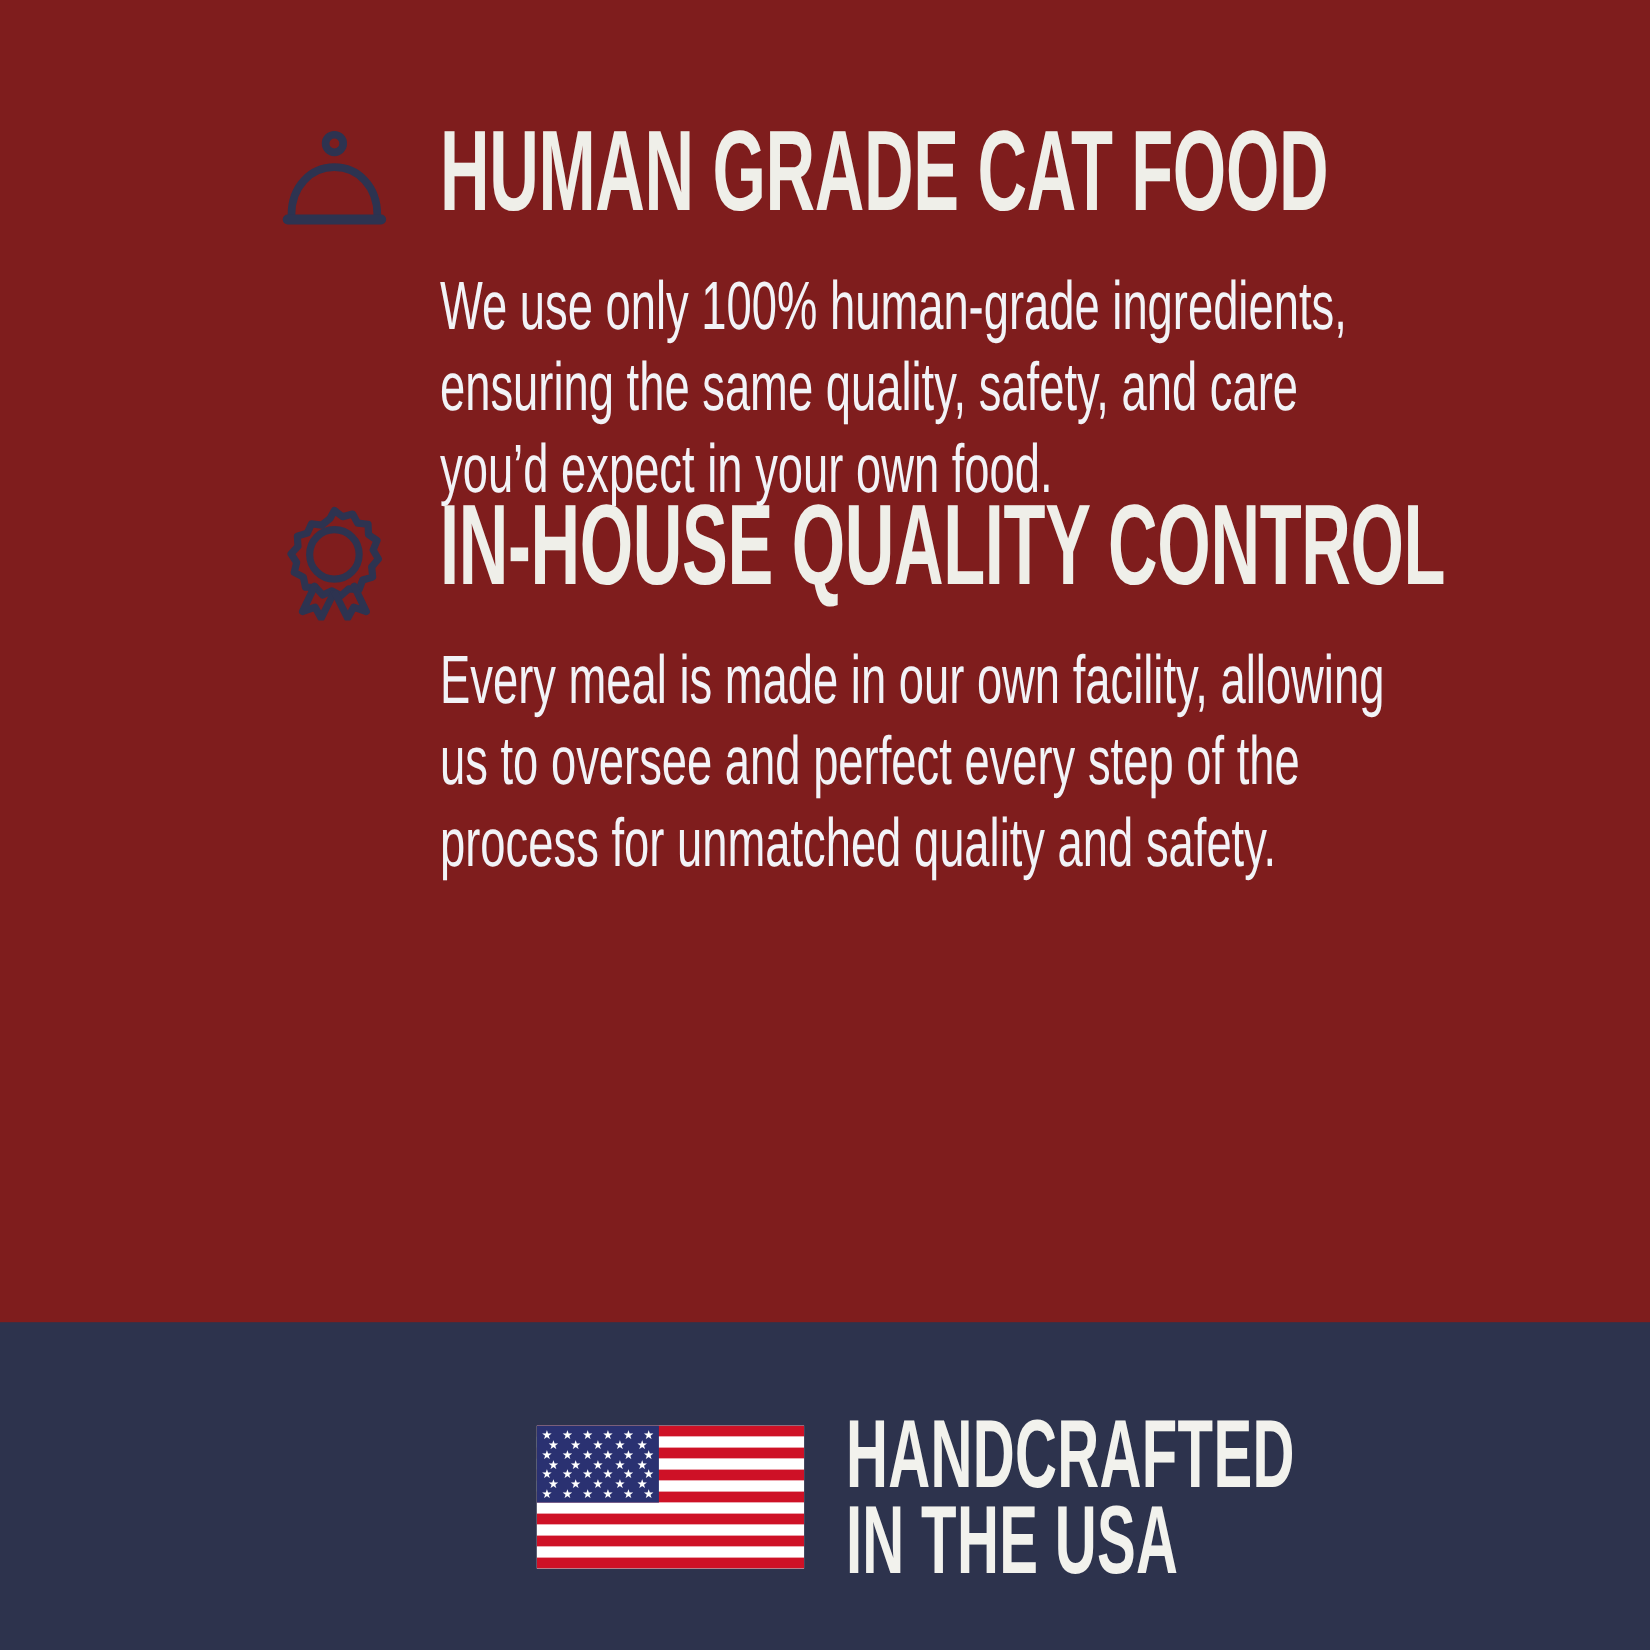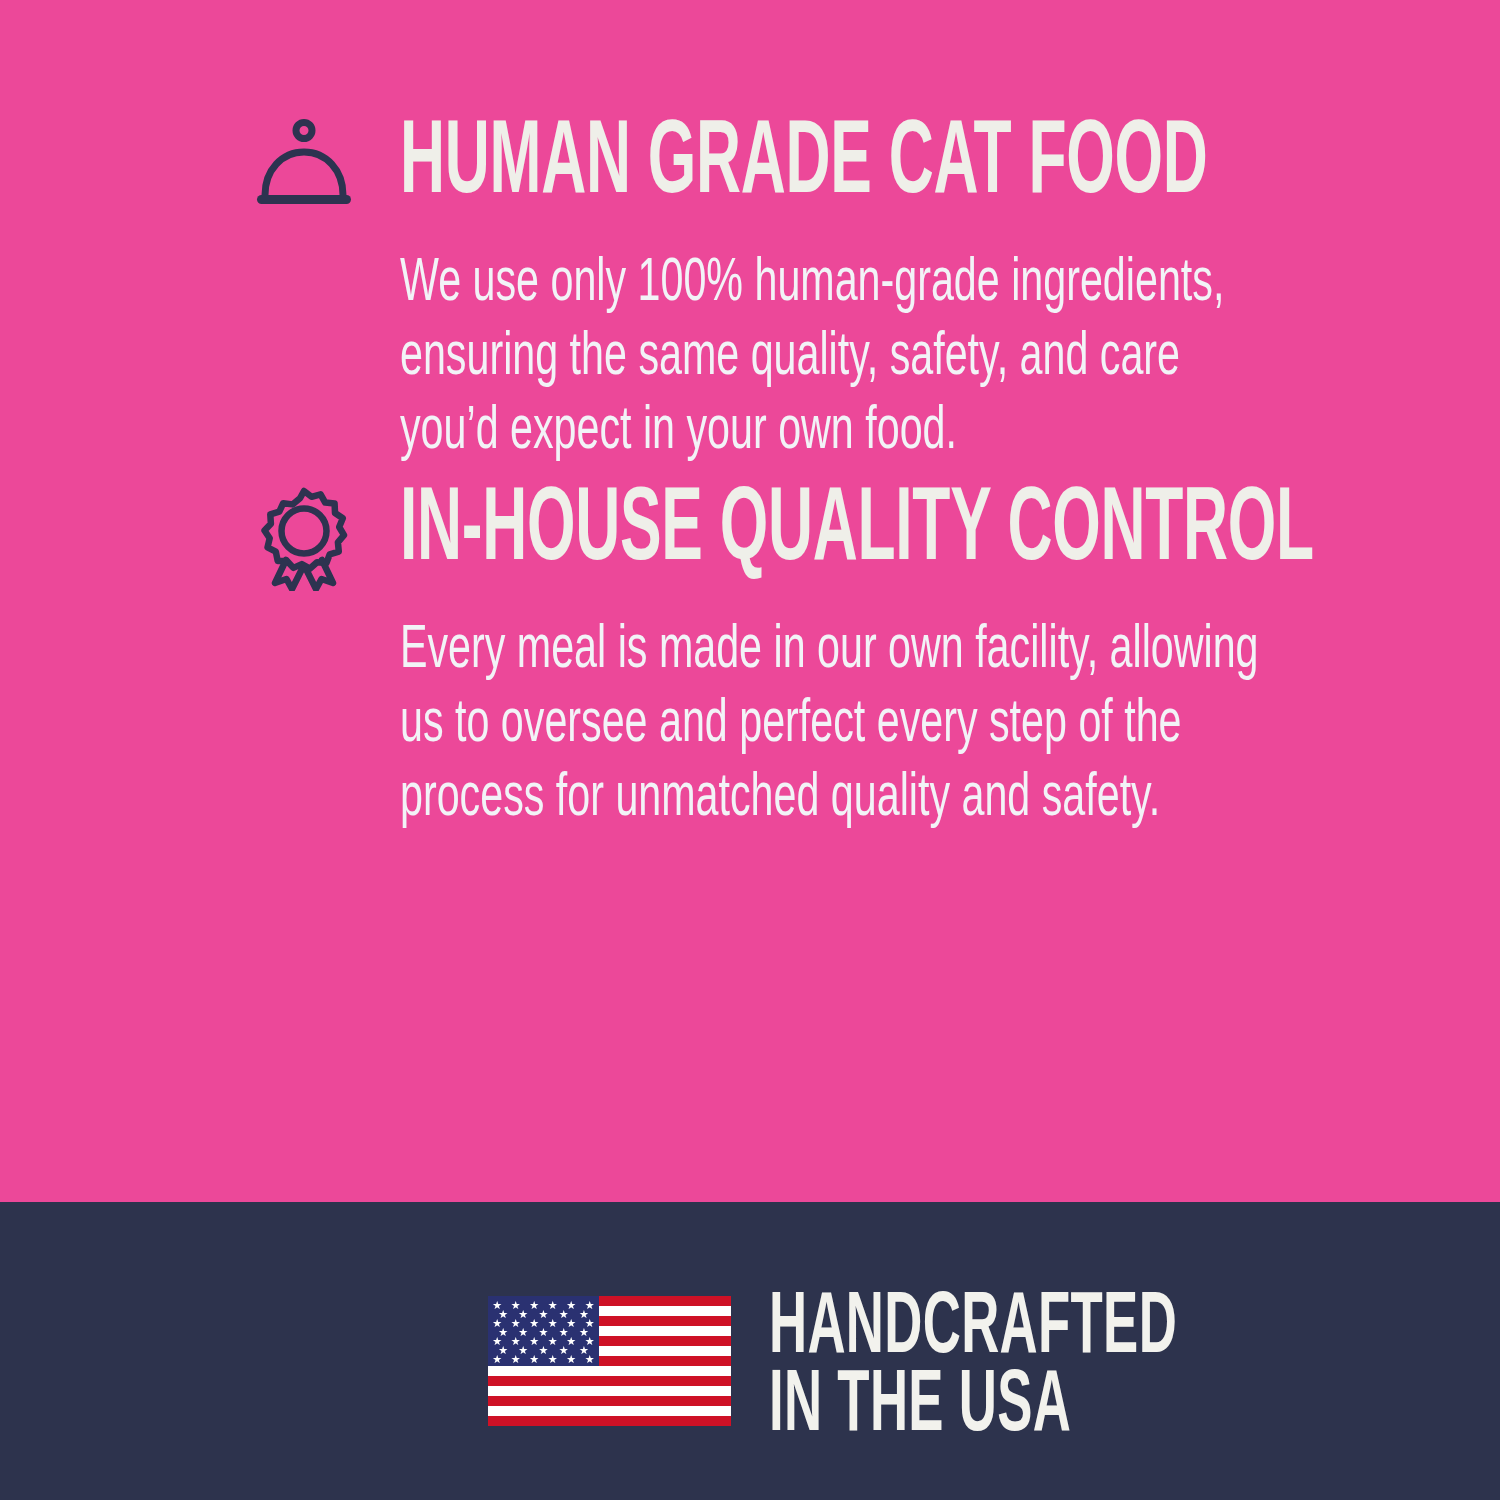--- a/index.html
+++ b/index.html
@@ -4,21 +4,21 @@
 <style>
   html, body {
     margin: 0;
     padding: 0;
     background: #ffffff;
   }
   #page {
     position: relative;
     width: 1500px;
     height: 1500px;
-    background: #ec4899;
+    background: #7f1d1d;
     overflow: hidden;
     font-family: "Liberation Sans", sans-serif;
     -webkit-font-smoothing: antialiased;
   }
 
   
   .features {
     position: absolute;
     left: 0;
     top: 0;
@@ -73,21 +73,21 @@
     letter-spacing: 0px;
     transform: scaleX(0.665);
     transform-origin: left top;
     width: 1320px;
   }
 
   
   #feature-0 { top: 112px; }
   #feature-0 .feature-body { top: 130px; }
 
-  #feature-1 { top: 479px; }
+  #feature-1 { top: 452px; }
   #feature-1 .feature-body { top: 130px; }
 
   #feature-2 { top: 818px; }
   #feature-2 .feature-body { top: 140px; }
 
   
   .footer {
     position: absolute;
     left: 0;
     top: 1202px;

